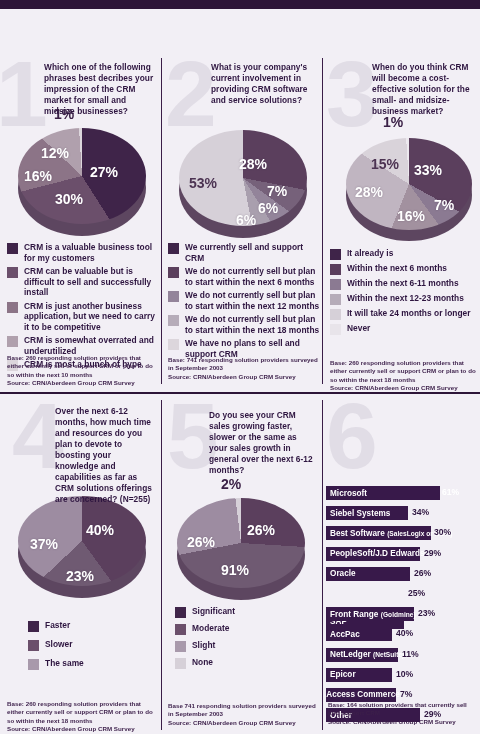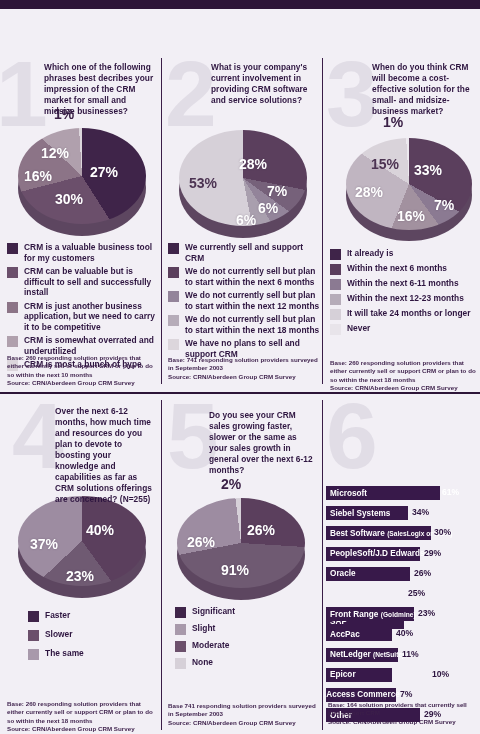--- a/index.html
+++ b/index.html
@@ -254,21 +254,21 @@
       <div class="pie" style="width:128px; height:90px;
         background:conic-gradient(from 0deg,
           #5b3f5d 0deg 144deg,
           #6f5a72 144deg 226.8deg,
           #9d8ca1 226.8deg 360deg);"></div>
       <span class="plabel" style="left:68px; top:26px;">40%</span>
       <span class="plabel" style="left:48px; top:72px;">23%</span>
       <span class="plabel" style="left:12px; top:40px;">37%</span>
     </div>
 
-    <div class="legend" style="left:28px; top:214px; width:120px;">
+    <div class="legend" style="left:28px; top:224px; width:120px;">
       <div class="lrow" style="margin-bottom:7px;">
           <span class="sw" style="background:#3f2449"></span>
           <span class="ltxt">Faster</span>
         </div>
       <div class="lrow" style="margin-bottom:7px;">
           <span class="sw" style="background:#6b4f6b"></span>
           <span class="ltxt">Slower</span>
         </div>
       <div class="lrow">
           <span class="sw" style="background:#a899ab"></span>
@@ -297,27 +297,27 @@
       <span class="plabel" style="left:10px; top:36px;">26%</span>
       <span class="plabel dark" style="left:44px; top:-22px;">2%</span>
     </div>
 
     <div class="legend" style="left:12px; top:210px; width:130px;">
       <div class="lrow" style="margin-bottom:5px;">
           <span class="sw" style="background:#3f2449"></span>
           <span class="ltxt">Significant</span>
         </div>
       <div class="lrow" style="margin-bottom:5px;">
+          <span class="sw" style="background:#6b4f6b"></span>
+          <span class="ltxt">Moderate</span>
+        </div>
+      <div class="lrow" style="margin-bottom:5px;">
           <span class="sw" style="background:#a899ab"></span>
           <span class="ltxt">Slight</span>
         </div>
-      <div class="lrow" style="margin-bottom:5px;">
-          <span class="sw" style="background:#6b4f6b"></span>
-          <span class="ltxt">Moderate</span>
-        </div>
       <div class="lrow">
           <span class="sw" style="background:#d6d0d8"></span>
           <span class="ltxt">None</span>
         </div>
     </div>
 
     <div class="src" style="left:5px; top:306px; width:152px; white-space:pre-line;">Base 741 responding solution providers surveyed in September 2003
 Source: CRN/Aberdeen Group CRM Survey</div>
   </div>
 
@@ -376,21 +376,21 @@
       <div class="brow">
         <div class="bar" style="width:72px;">
             <span class="bname"><span>NetLedger</span> <small>(NetSuite)</small></span>
           </div>
         <span class="bval" style="left:76px;">11%</span>
       </div>
       <div class="brow">
         <div class="bar" style="width:66px;">
             <span class="bname">Epicor</span>
           </div>
-        <span class="bval" style="left:70px;margin-left:36px;">10%</span>
+        <span class="bval" style="left:70px;">10%</span>
       </div>
       <div class="brow">
         <div class="bar" style="width:70px;justify-content:center;">
             <span class="bname">Access Commerce</span>
           </div>
         <span class="bval" style="left:74px;">7%</span>
       </div>
       <div class="brow">
         <div class="bar" style="width:94px;">
             <span class="bname">Other</span>

